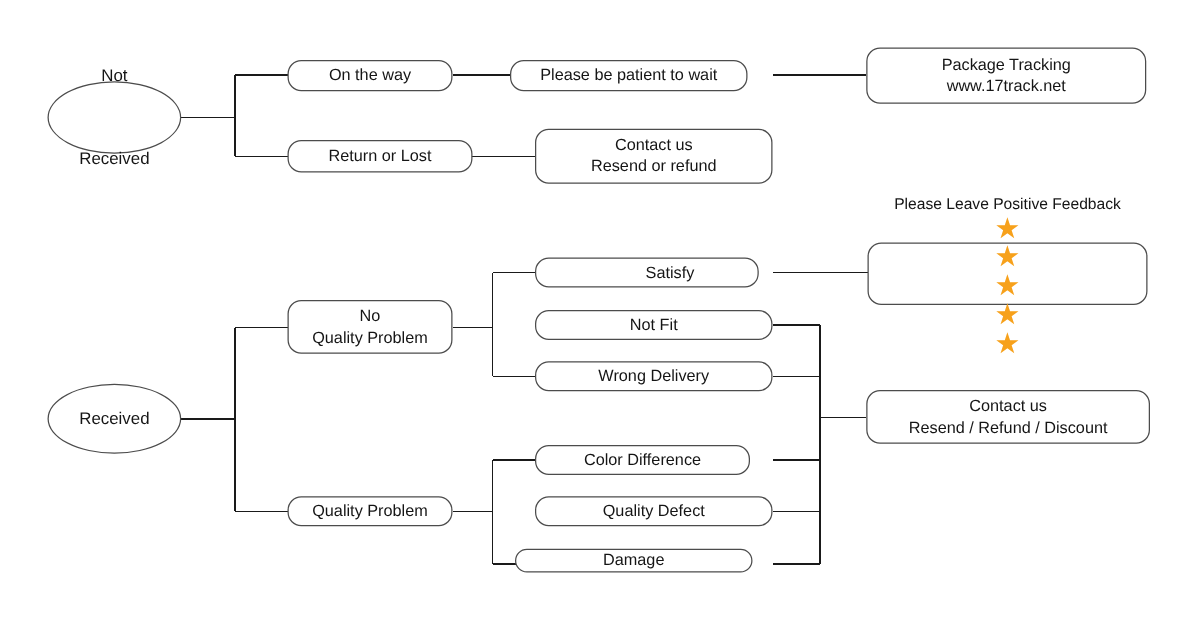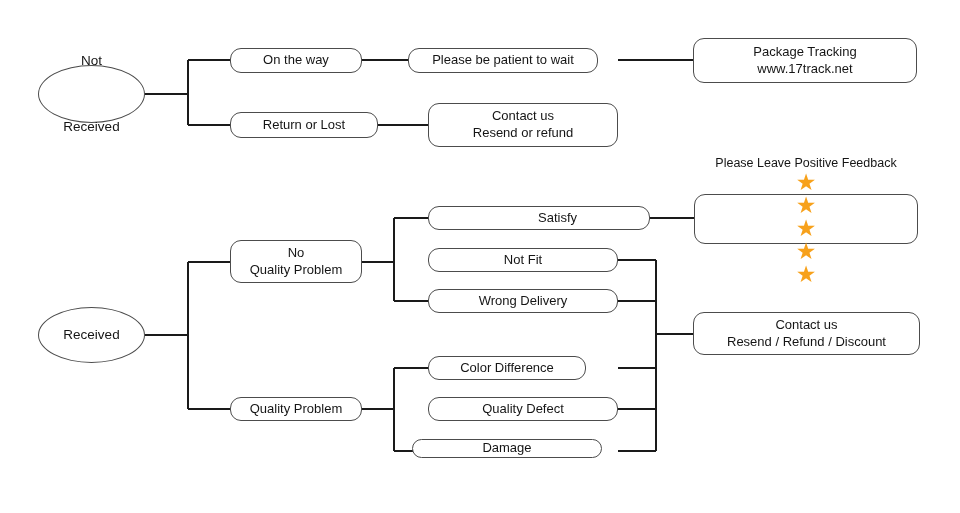--- a/index.html
+++ b/index.html
@@ -114,33 +114,33 @@
 
   <div class="node" style="left:230px; top:240px; width:132px; height:43px;">
     <span>No</span>
     <span>Quality Problem</span>
   </div>
 
   <div class="node" style="left:230px; top:397px; width:132px; height:24px;">
     <span>Quality Problem</span>
   </div>
 
-  <div class="node" style="left:428px; top:206px; width:222px; height:24px;padding-left:37px;">
+  <div class="node" style="left:428px; top:206px; width:179px; height:24px;padding-left:37px;">
     <span>Satisfy</span>
   </div>
 
   <div class="node" style="left:428px; top:248px; width:190px; height:24px;">
     <span>Not Fit</span>
   </div>
 
   <div class="node" style="left:428px; top:289px; width:190px; height:24px;">
     <span>Wrong Delivery</span>
   </div>
 
-  <div class="node" style="left:428px; top:356px; width:158px; height:24px;">
+  <div class="node" style="left:428px; top:356px; width:172px; height:24px;">
     <span>Color Difference</span>
   </div>
 
   <div class="node" style="left:428px; top:397px; width:190px; height:24px;">
     <span>Quality Defect</span>
   </div>
 
   <div class="node" style="left:412px; top:439px; width:190px; height:19px;">
     <span>Damage</span>
   </div>

